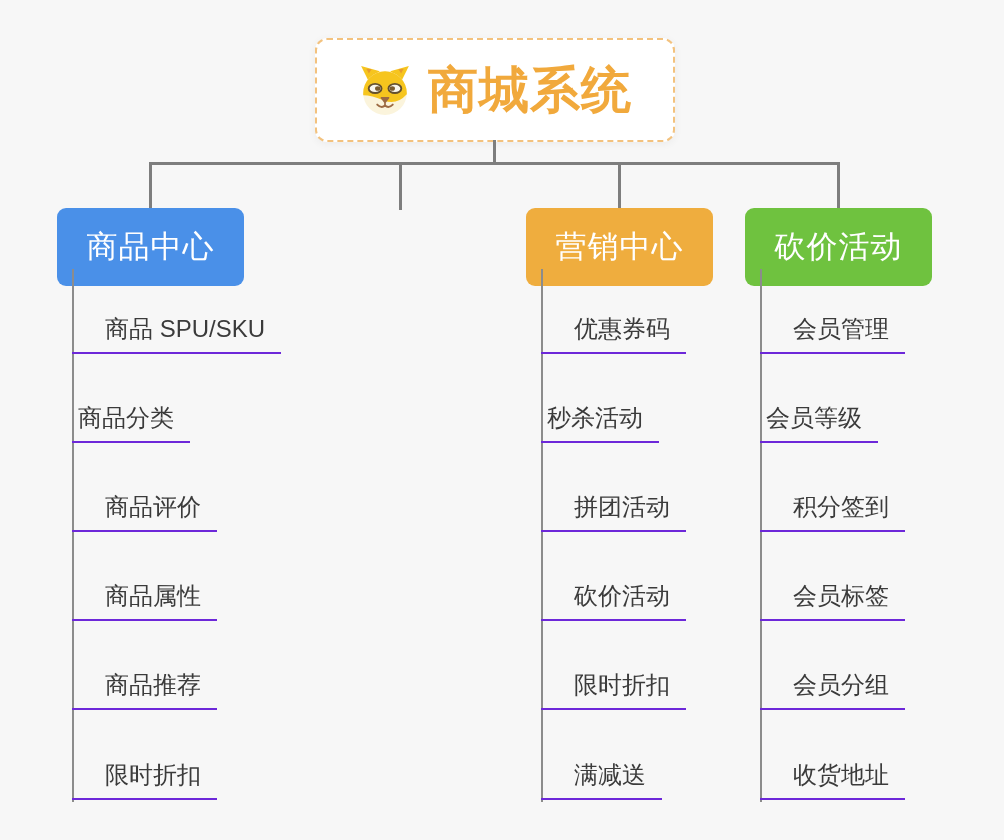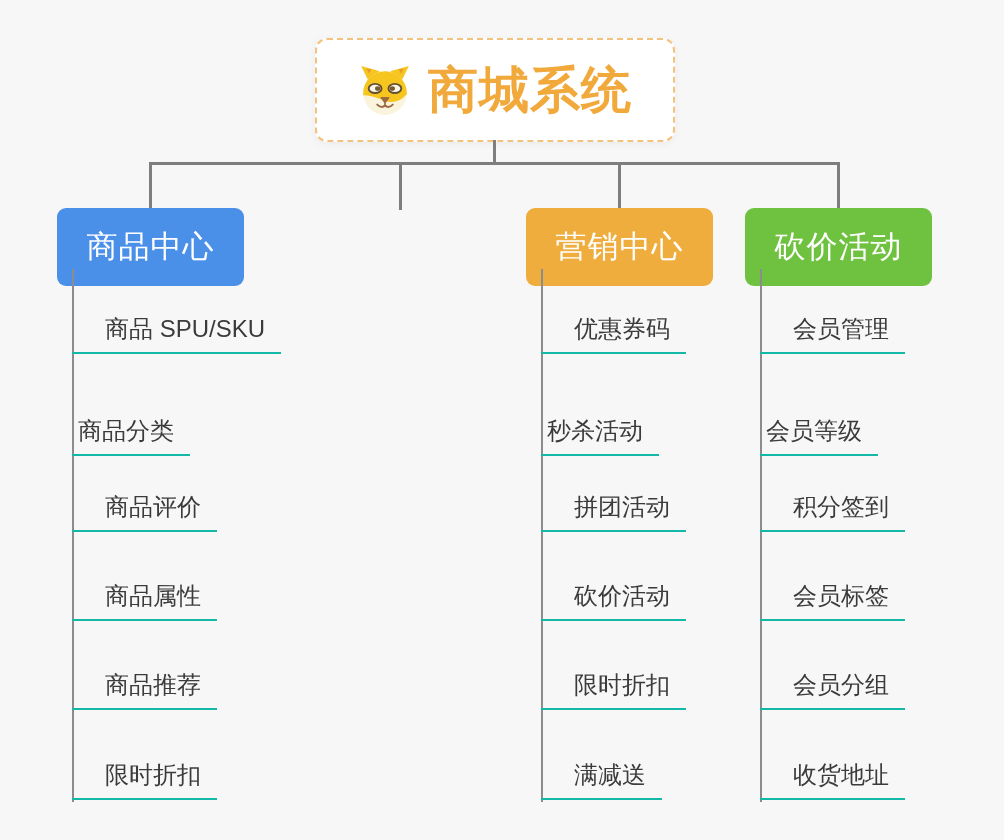--- a/index.html
+++ b/index.html
@@ -84,26 +84,26 @@
   }
 
   .leaf {
     position: absolute;
     left: 15px;
     height: 42px;
     padding: 0 16px 6px 33px;
     line-height: 34px;
     font-size: 24px;
     color: #3b3b3b;
-    border-bottom: 2px solid #14b8a6;
+    border-bottom: 2px solid #6d28d9;
     white-space: nowrap;
     width: max-content;
   }
   .leaf-1 { top: 104px; }
-  .leaf-2 { top: 206px; padding-left: 6px; }
+  .leaf-2 { top: 193px; padding-left: 6px; }
   .leaf-3 { top: 282px; }
   .leaf-4 { top: 371px; }
   .leaf-5 { top: 460px; }
   .leaf-6 { top: 550px; }
 </style>
 </head>
 <body>
 
 <div class="canvas">
 

